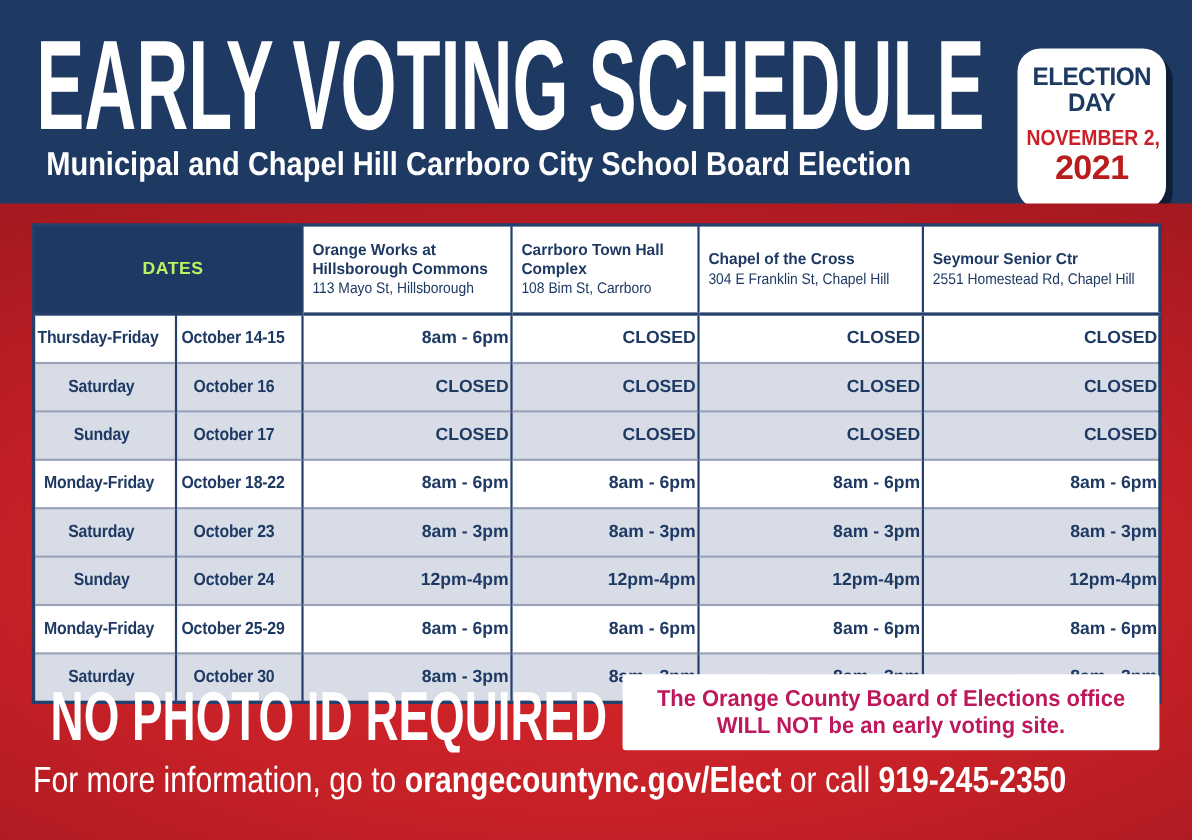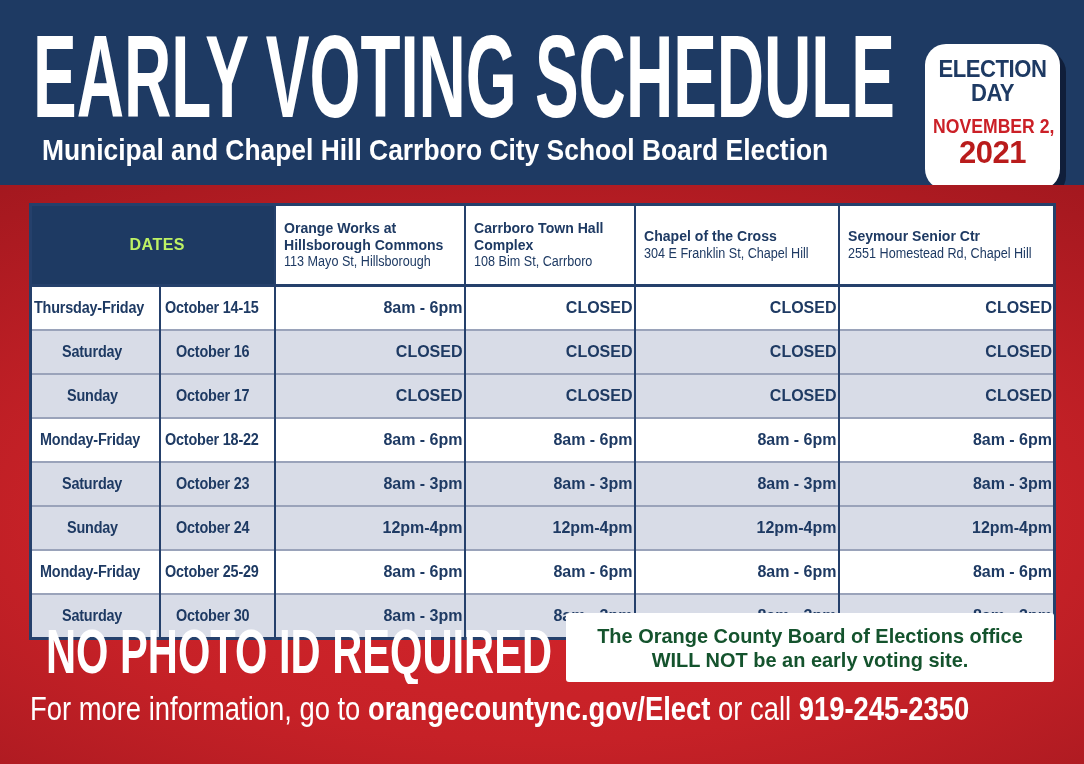--- a/index.html
+++ b/index.html
@@ -60,21 +60,21 @@
   .date-cell { border-left:2px solid #9aa3ba; }
   .cond { display:inline-block; transform:scaleX(.9); transform-origin:left center; white-space:nowrap; letter-spacing:-.2px; }
   .time-cell { text-align:right; }
 
   
   .no-id-svg { position:absolute; left:46px; top:429px; }
   .no-id-svg text { fill:#ffffff; font-weight:bold; font-family:"Liberation Sans",sans-serif; }
   .notice-box {
     position:absolute; left:566px; top:428px; width:488px; height:69px;
     background:#ffffff; border-radius:3px; box-sizing:border-box;
-    color:#14532d; font-weight:bold; text-align:center; padding-top:11px;
+    color:#be185d; font-weight:bold; text-align:center; padding-top:11px;
   }
   .notice-line { font-size:21px; line-height:24px; transform:scaleX(.95); white-space:nowrap; }
   .info-line {
     position:absolute; left:30px; top:505px;
     font-size:33px; color:#ffffff; white-space:nowrap;
     transform:scaleX(.83); transform-origin:left top;
   }
   .info-line b { font-weight:bold; }
 </style>
 </head>

